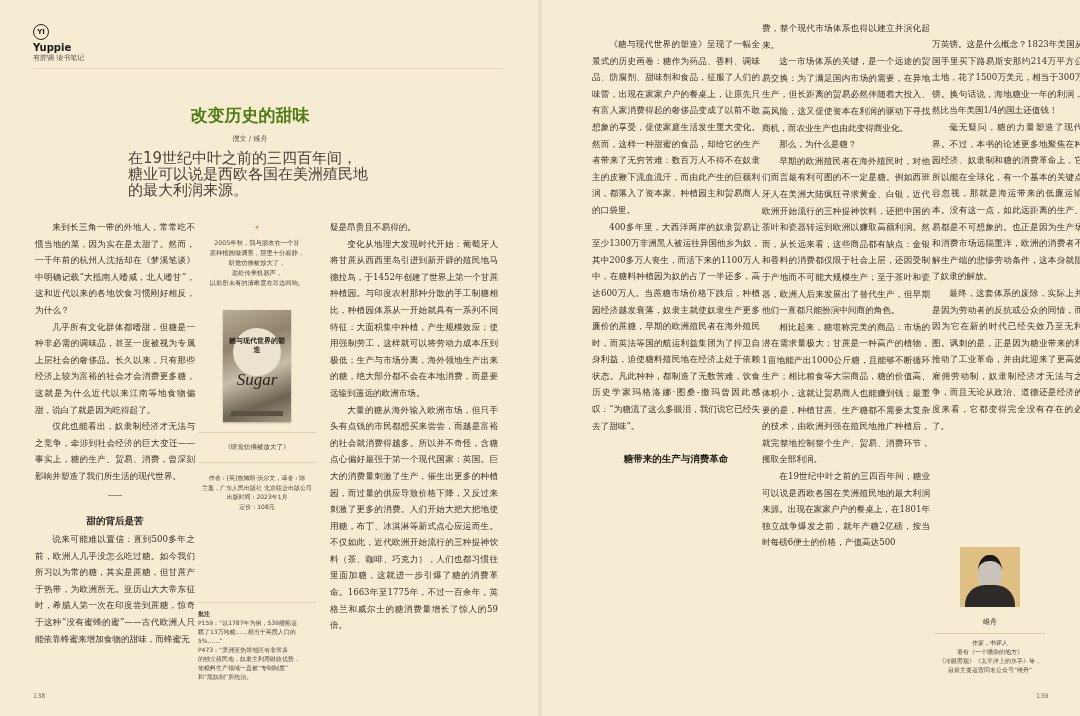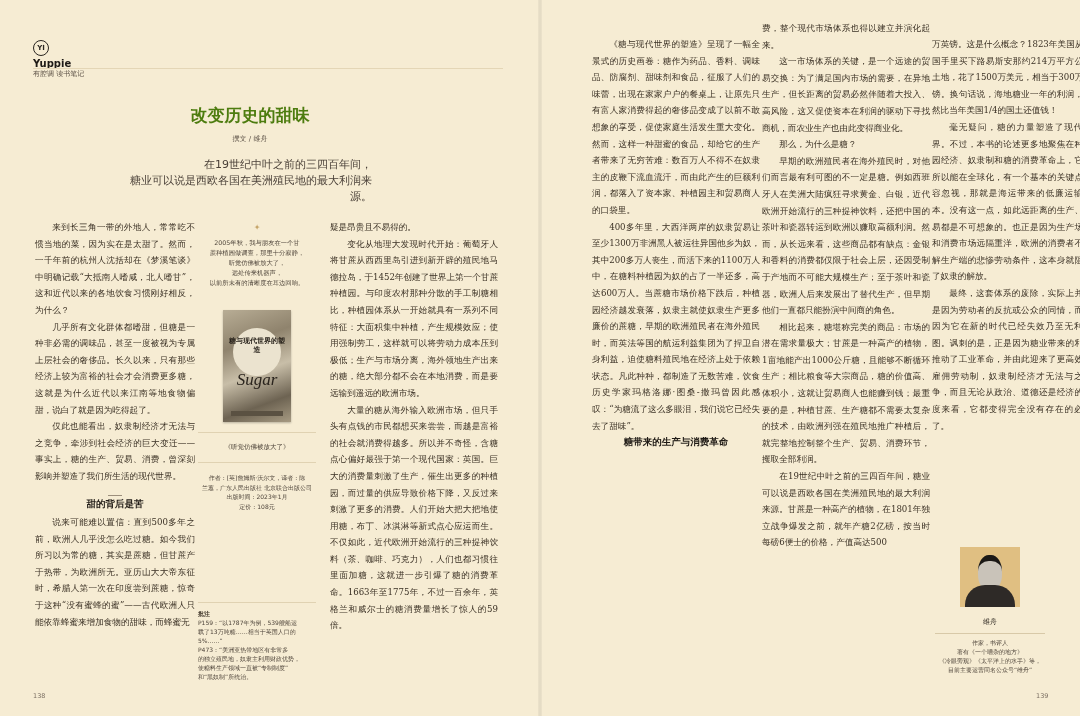--- a/index.html
+++ b/index.html
@@ -10,44 +10,44 @@
     color:#3a3024;
     position:relative;
   }
   .page { position:absolute; top:0; height:716px; }
   .left { left:0; width:540px; }
   .right { left:540px; width:540px; }
   .gutter {
     position:absolute; left:538px; top:0; width:4px; height:716px;
     background:linear-gradient(to right, rgba(0,0,0,0.04), rgba(0,0,0,0.08), rgba(0,0,0,0.04));
   }
-  .brand { position:absolute; left:33px; top:40px; }
+  .brand { position:absolute; left:33px; top:24px; }
   .brand-logo {
     width:14px; height:14px; border:1.5px solid #2a2520; border-radius:50%;
     font-family:"DejaVu Sans",sans-serif; font-size:7px; font-weight:bold;
     display:flex; align-items:center; justify-content:center; color:#2a2520;
   }
   .brand-name { font-family:"DejaVu Sans",sans-serif; font-weight:bold; font-size:10px; color:#1e1a16; margin-top:2px; }
   .brand-sub { font-family:"DejaVu Sans",sans-serif; font-size:7px; color:#5a4f44; }
   .brand-line { position:absolute; left:33px; top:68px; width:470px; height:1px; background:#e4d6b6; }
 
   .title {
     position:absolute; left:150px; top:104px; width:200px; text-align:center;
     font-family:"DejaVu Sans",sans-serif; font-weight:bold; font-size:17px; color:#4d7c0f;
   }
   .byline { position:absolute; left:150px; top:134px; width:200px; text-align:center; font-size:7px; color:#5b5046; }
   .deck {
-    position:absolute; left:128px; top:157px; width:244px; text-align:right;
-    font-family:"DejaVu Sans",sans-serif; font-size:11px; line-height:16px; color:#4a4038;
+    position:absolute; left:128px; top:150px; width:244px; text-align:left;
+    font-family:"DejaVu Sans",sans-serif; font-size:15px; line-height:16px; color:#4a4038;
   }
 
   .col { position:absolute; font-size:8.6px; line-height:16.6px; text-align:justify; color:#3a3024; }
   .col p { margin:0; text-indent:2em; }
   .col h3 {
-    margin:0 0 2px 0; text-align:center; font-family:"DejaVu Sans",sans-serif;
+    margin:17px 0 2px 0; text-align:center; font-family:"DejaVu Sans",sans-serif;
     font-size:9.5px; font-weight:bold; color:#1f1a15;
   }
   .divider-short { width:14px; height:1px; background:#9c8f7c; margin:10px auto 0 auto; }
 
   .sidebar { position:absolute; left:198px; top:224px; width:118px; text-align:center; }
   .side-star { color:#c6a56a; font-size:8px; line-height:8px; }
   .side-text { font-family:"DejaVu Sans",sans-serif; font-size:6.3px; line-height:10px; color:#4f453b; margin-top:6px; }
   .book {
     width:68px; height:112px; margin:22px auto 0 auto; position:relative;
     background:linear-gradient(160deg,#b8ad95 0%,#8f836d 30%,#c8bea8 55%,#6d6352 80%,#a69a82 100%);
@@ -162,21 +162,21 @@
     <p>400多年里，大西洋两岸的奴隶贸易让至少1300万非洲黑人被运往异国他乡为奴，其中200多万人丧生，而活下来的1100万人中，在糖料种植园为奴的占了一半还多，高达600万人。当蔗糖市场价格下跌后，种植园经济越发衰落，奴隶主就使奴隶生产更多廉价的蔗糖，早期的欧洲殖民者在海外殖民时，而英法等国的航运利益集团为了捍卫自身利益，迫使糖料殖民地在经济上处于依赖状态。凡此种种，都制造了无数苦难，饮食历史学家玛格洛娜·图桑-撒玛曾因此感叹：“为糖流了这么多眼泪，我们说它已经失去了甜味”。</p>
     <h3>糖带来的生产与消费革命</h3>
   </div>
 
   <div class="col" style="left:222px; top:20px; width:168px;">
     <p style="text-indent:0">费，整个现代市场体系也得以建立并演化起来。</p>
     <p>这一市场体系的关键，是一个远途的贸易交换：为了满足国内市场的需要，在异地生产，但长距离的贸易必然伴随着大投入、高风险，这又促使资本在利润的驱动下寻找商机，而农业生产也由此变得商业化。</p>
     <p>那么，为什么是糖？</p>
     <p>早期的欧洲殖民者在海外殖民时，对他们而言最有利可图的不一定是糖。例如西班牙人在美洲大陆疯狂寻求黄金、白银，近代欧洲开始流行的三种提神饮料，还把中国的茶叶和瓷器转运到欧洲以赚取高额利润。然而，从长远来看，这些商品都有缺点：金银和香料的消费都仅限于社会上层，还因受制于产地而不可能大规模生产；至于茶叶和瓷器，欧洲人后来发展出了替代生产，但早期他们一直都只能扮演中间商的角色。</p>
     <p>相比起来，糖堪称完美的商品：市场的潜在需求量极大；甘蔗是一种高产的植物，1亩地能产出1000公斤糖，且能够不断循环生产；相比粮食等大宗商品，糖的价值高、体积小，这就让贸易商人也能赚到钱；最重要的是，种植甘蔗、生产糖都不需要太复杂的技术，由欧洲列强在殖民地推广种植后，就完整地控制整个生产、贸易、消费环节，攫取全部利润。</p>
-    <p>在19世纪中叶之前的三四百年间，糖业可以说是西欧各国在美洲殖民地的最大利润来源。甘蔗是一种高产的植物，在1801年独立战争爆发之前，就年产糖2亿磅，按当时每磅6便士的价格，产值高达500</p>
+    <p>在19世纪中叶之前的三四百年间，糖业可以说是西欧各国在美洲殖民地的最大利润来源。出现在家家户户的餐桌上，在1801年独立战争爆发之前，就年产糖2亿磅，按当时每磅6便士的价格，产值高达500</p>
   </div>
 
   <div class="col" style="left:392px; top:36px; width:160px;">
     <p style="text-indent:0">万英镑。这是什么概念？1823年美国从法国手里买下路易斯安那约214万平方公里土地，花了1500万美元，相当于300万英镑。换句话说，海地糖业一年的利润，竟然比当年美国1/4的国土还值钱！</p>
     <p>毫无疑问，糖的力量塑造了现代世界。不过，本书的论述更多地聚焦在种植园经济、奴隶制和糖的消费革命上，它之所以能在全球化，有一个基本的关键点不容忽视，那就是海运带来的低廉运输成本。没有这一点，如此远距离的生产、贸易都是不可想象的。也正是因为生产场地和消费市场远隔重洋，欧洲的消费者不了解生产端的悲惨劳动条件，这本身就阻碍了奴隶的解放。</p>
     <p>最终，这套体系的废除，实际上并不是因为劳动者的反抗或公众的同情，而是因为它在新的时代已经失效乃至无利可图。讽刺的是，正是因为糖业带来的利润推动了工业革命，并由此迎来了更高效的雇佣劳动制，奴隶制经济才无法与之竞争，而且无论从政治、道德还是经济的角度来看，它都变得完全没有存在的必要了。</p>
   </div>
 </div>
 
 <div class="author-photo">

